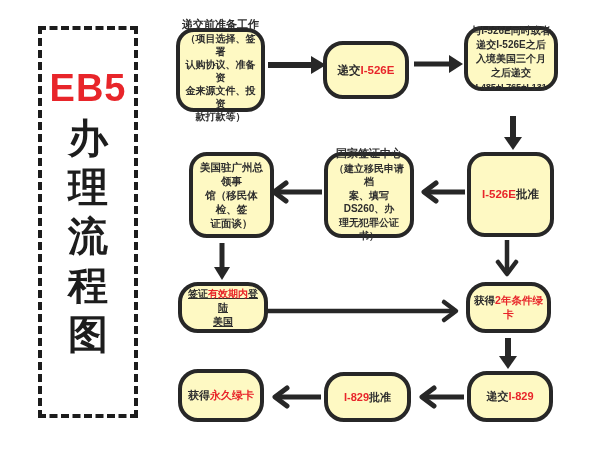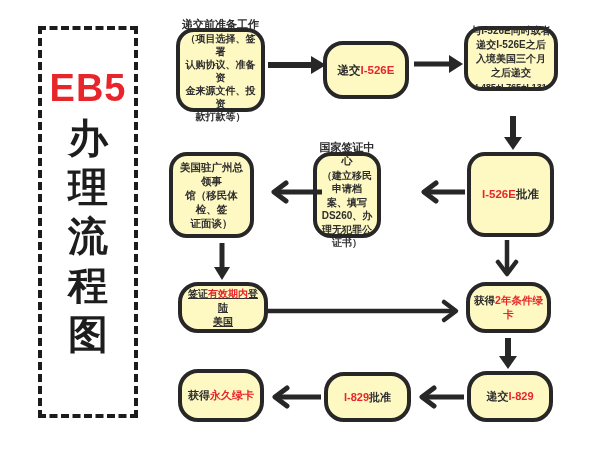--- a/index.html
+++ b/index.html
@@ -26,23 +26,23 @@
   }
   .red { color:var(--red); }
   .arr { position:absolute; overflow:visible; }
 
   .b-prep   { left:176px; top:28px;  width:89px; height:84px; font-size:10px; line-height:13px; }
   .b-prep .bt { font-size:11px; margin-bottom:1px; }
   .b-s526   { left:323px; top:41px;  width:86px; height:58px; font-size:11.5px; border-radius:20px; }
   .b-conc   { left:464px; top:26px;  width:94px; height:65px; font-size:10px; line-height:14px; }
   .b-conc .latin { font-size:9.5px; letter-spacing:-0.3px; }
   .b-f526   { left:467px; top:152px; width:87px; height:85px; font-size:11.5px;text-align:center; }
-  .b-nvc    { left:313px; top:152px; width:68px; height:86px; font-size:10px; line-height:13.5px; }
+  .b-nvc    { left:324px; top:152px; width:90px; height:86px; font-size:10px; line-height:13.5px; }
   .b-nvc .bt { font-size:11px; margin-bottom:1px; }
-  .b-cons   { left:169px; top:152px; width:85px; height:86px; font-size:10.5px; line-height:14px; }
+  .b-cons   { left:189px; top:152px; width:85px; height:86px; font-size:10.5px; line-height:14px; }
   .b-land   { left:178px; top:282px; width:90px; height:51px; font-size:10px; line-height:14px; border-radius:20px;text-decoration:underline; }
   .b-cgc    { left:466px; top:282px; width:85px; height:51px; font-size:10.5px; border-radius:20px; }
   .b-s829   { left:467px; top:371px; width:86px; height:51px; font-size:11px; border-radius:20px; }
   .b-a829   { left:324px; top:372px; width:87px; height:50px; font-size:11px; border-radius:20px; }
   .b-pgc    { left:178px; top:369px; width:86px; height:53px; font-size:11px; border-radius:20px;justify-content:center; }
 </style>
 </head>
 <body>
 
 <div class="canvas">

